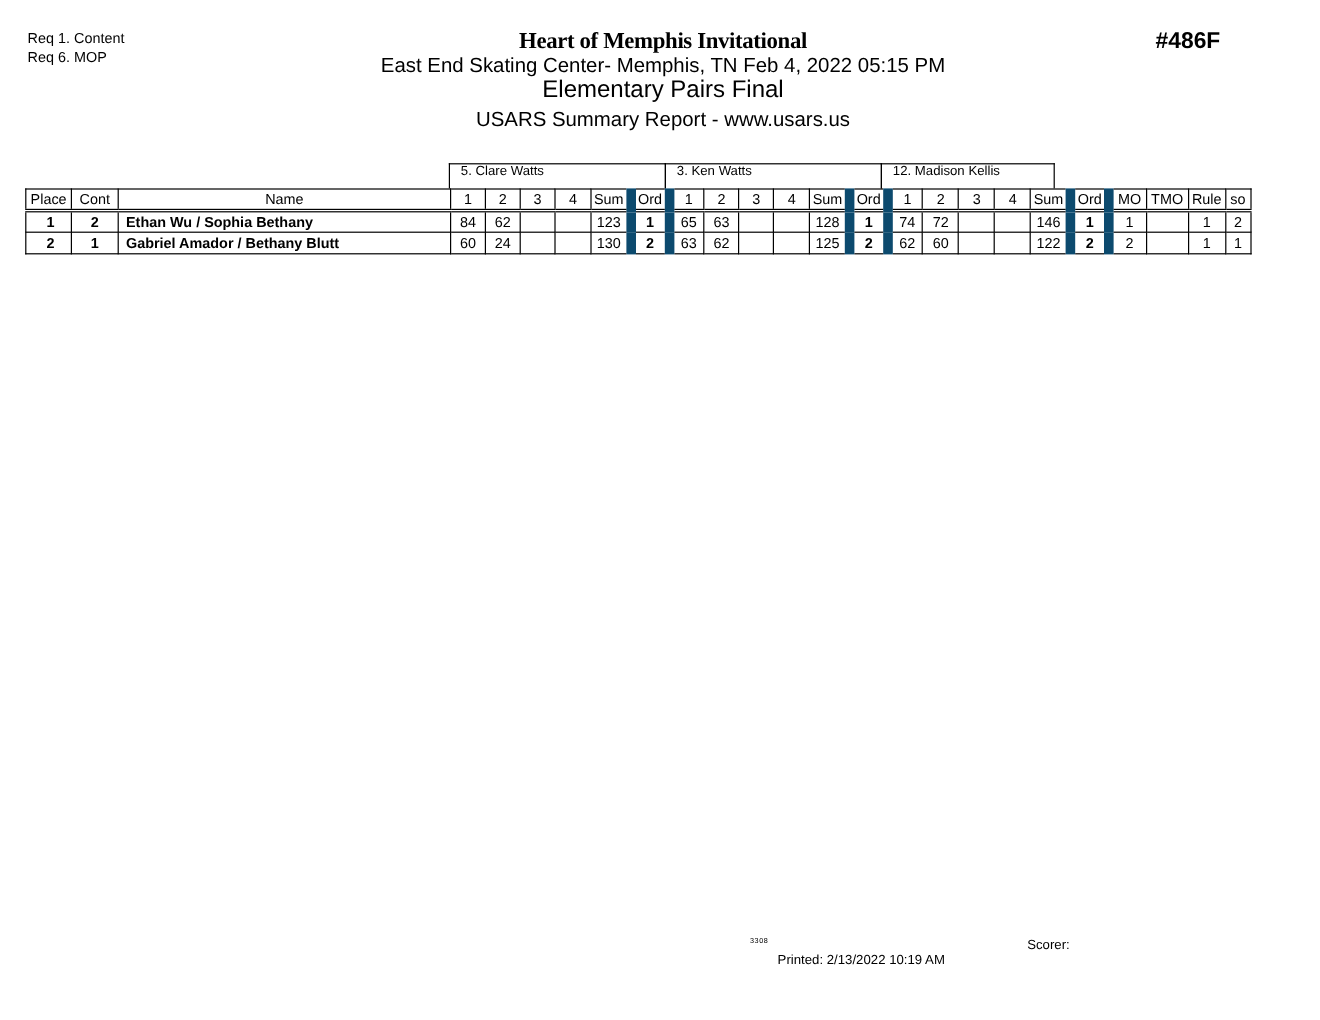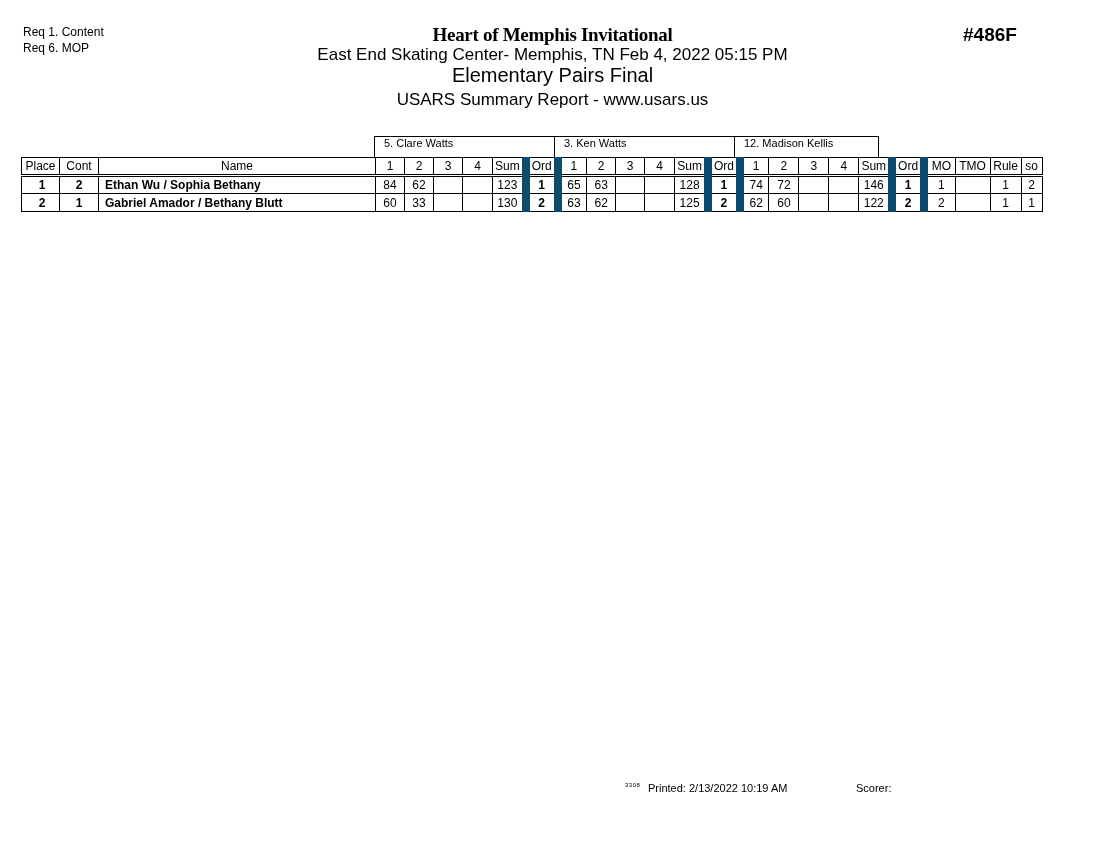--- a/index.html
+++ b/index.html
@@ -139,21 +139,21 @@
       <td class="center"></td>
       <td class="center">1</td>
       <td class="center">2</td>
     </tr>
     <tr>
       <td class="bold left" style="padding-left:5px">2</td>
       <td class="bold center">1</td>
       <td class="name">Gabriel Amador / Bethany Blutt</td>
 
       <td class="left">60</td>
-      <td class="left">33</td>
+      <td class="left">24</td>
       <td class="left"></td>
       <td class="left"></td>
       <td class="right">130</td>
       <td class="bold center thick-l">2</td>
 
       <td class="left thick-l">63</td>
       <td class="left">62</td>
       <td class="left"></td>
       <td class="left"></td>
       <td class="right">125</td>
@@ -168,14 +168,14 @@
 
       <td class="center thick-l">2</td>
       <td class="center"></td>
       <td class="center">1</td>
       <td class="center">1</td>
     </tr>
   </tbody>
 </table>
 
 <div class="abs footer" style="left:625px;"><span class="tiny">3308</span></div>
-<div class="abs footer" style="left:648px;">Printed:  2/13/2022  10:19 AM</div>
+<div class="abs footer" style="left:648px;margin-top:12px;">Printed:  2/13/2022  10:19 AM</div>
 <div class="abs footer" style="left:856px;">Scorer:</div>
 
 </body></html>

